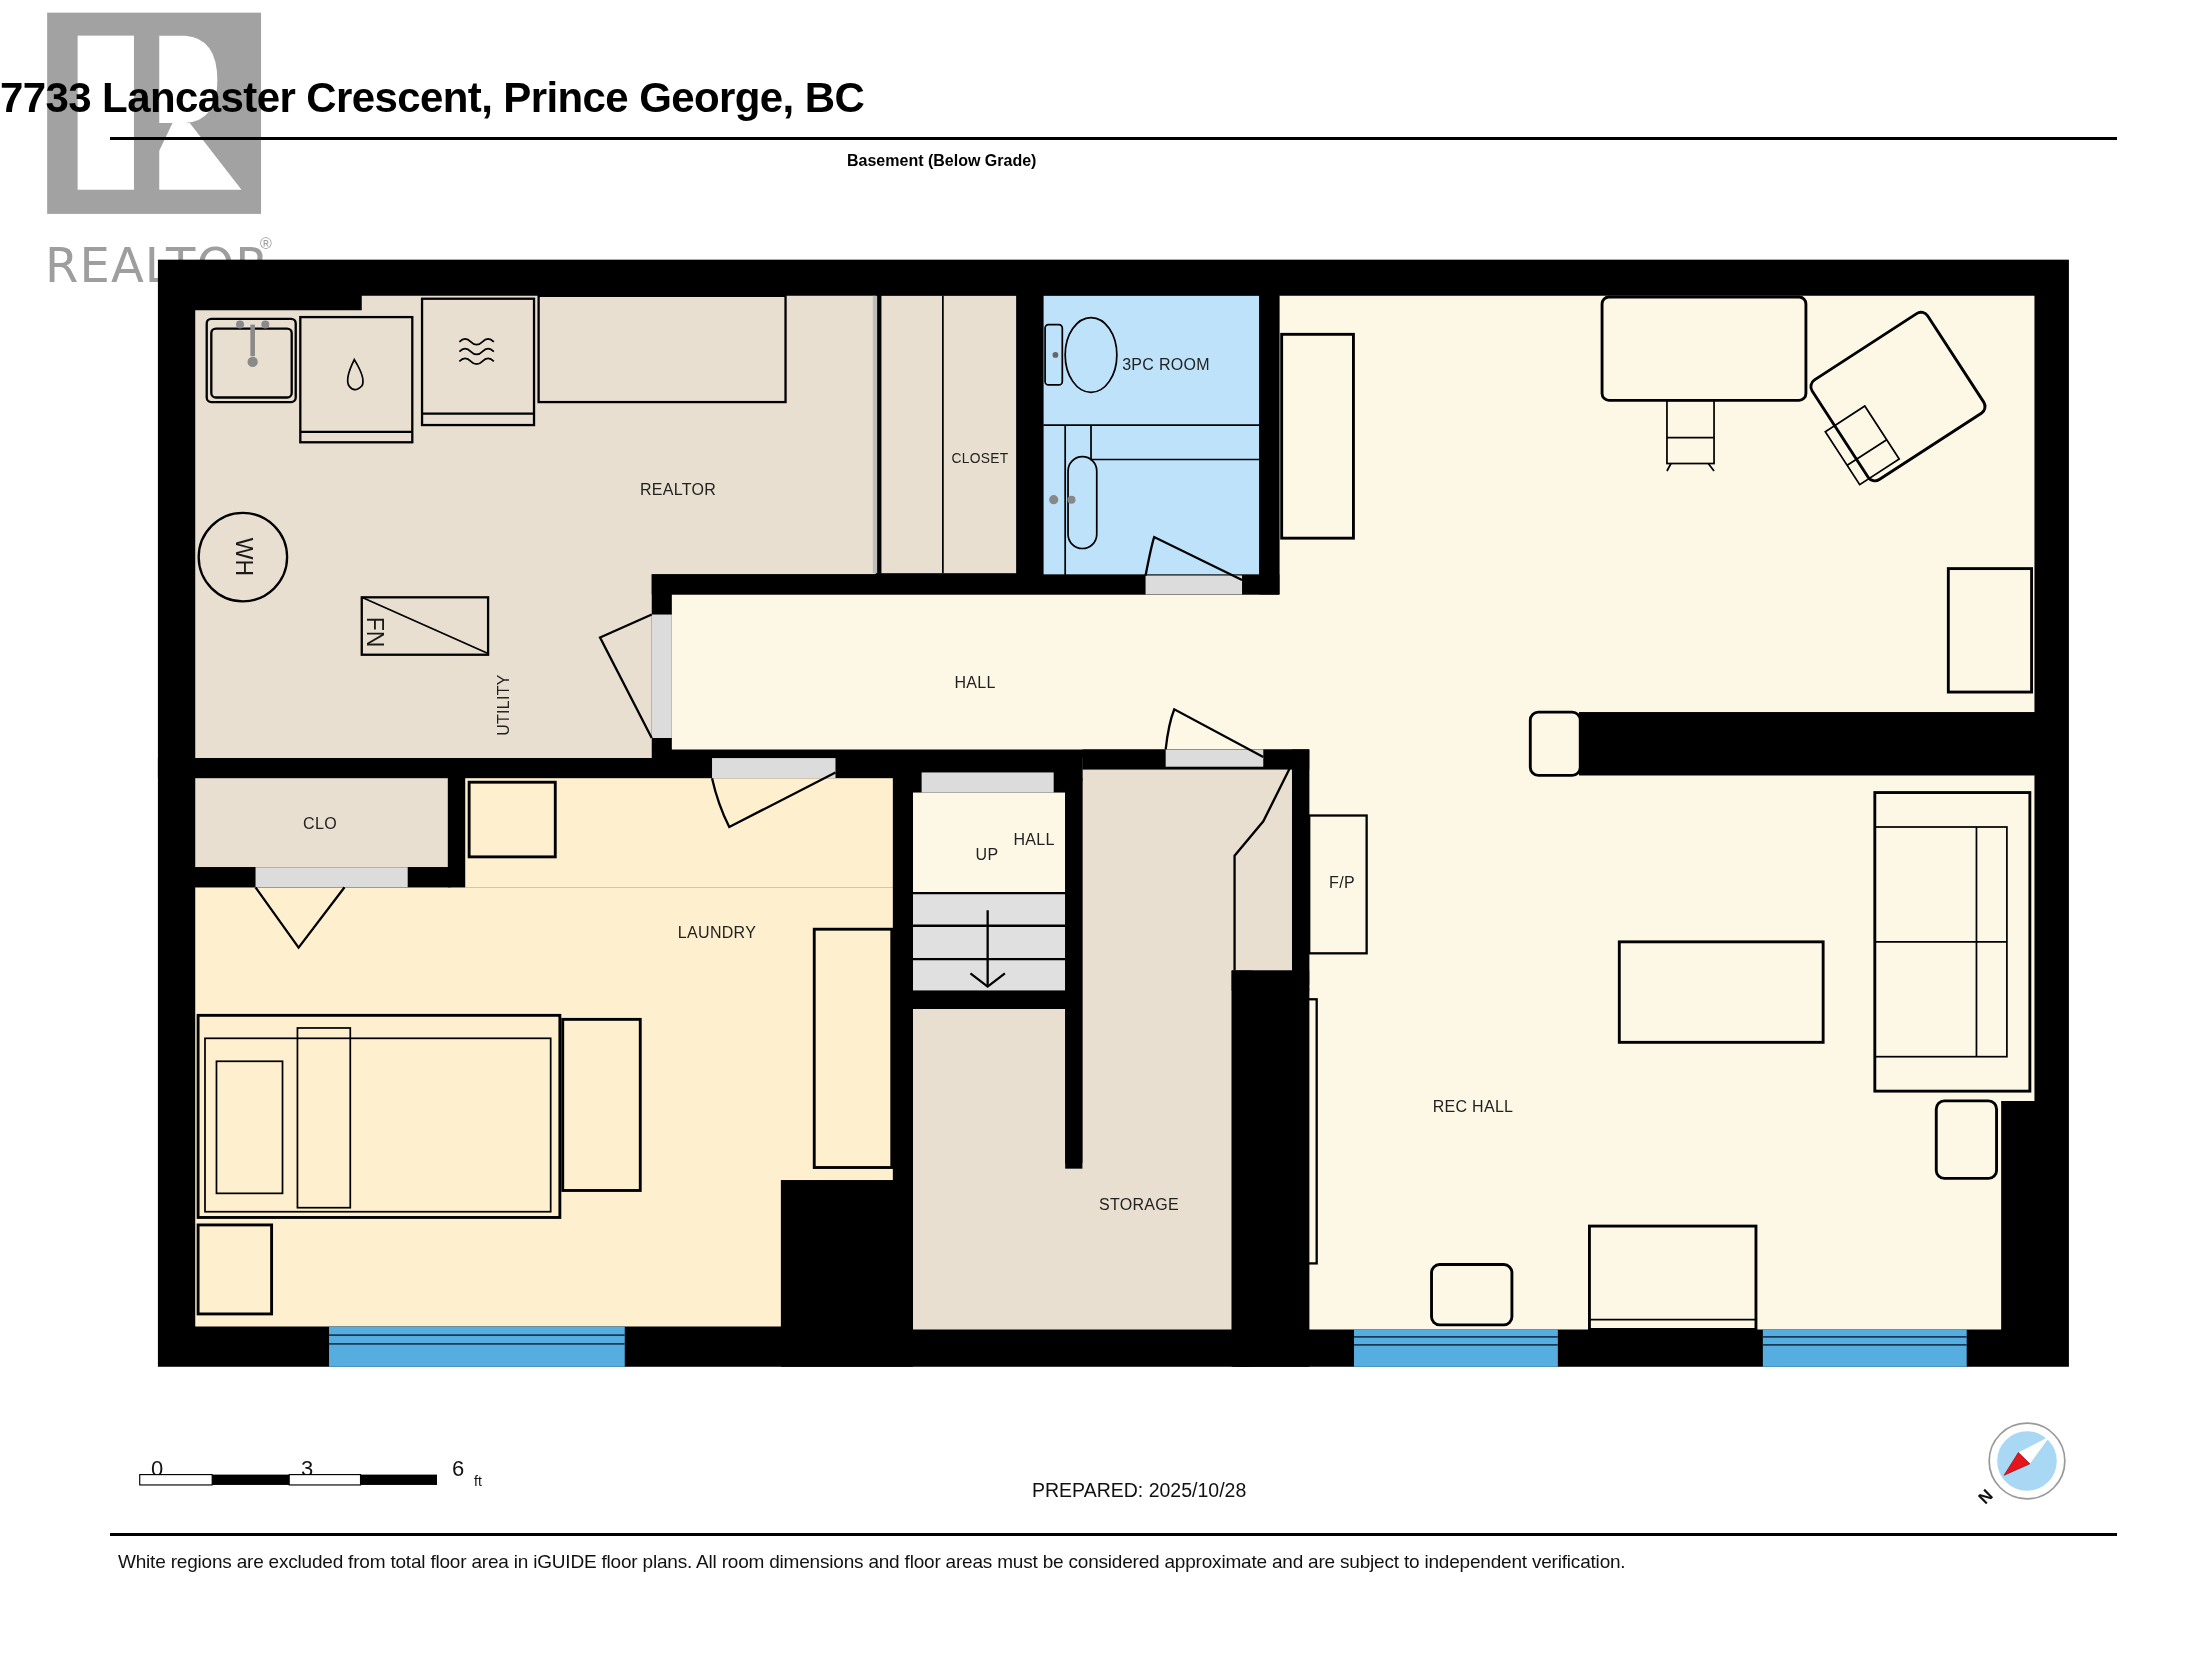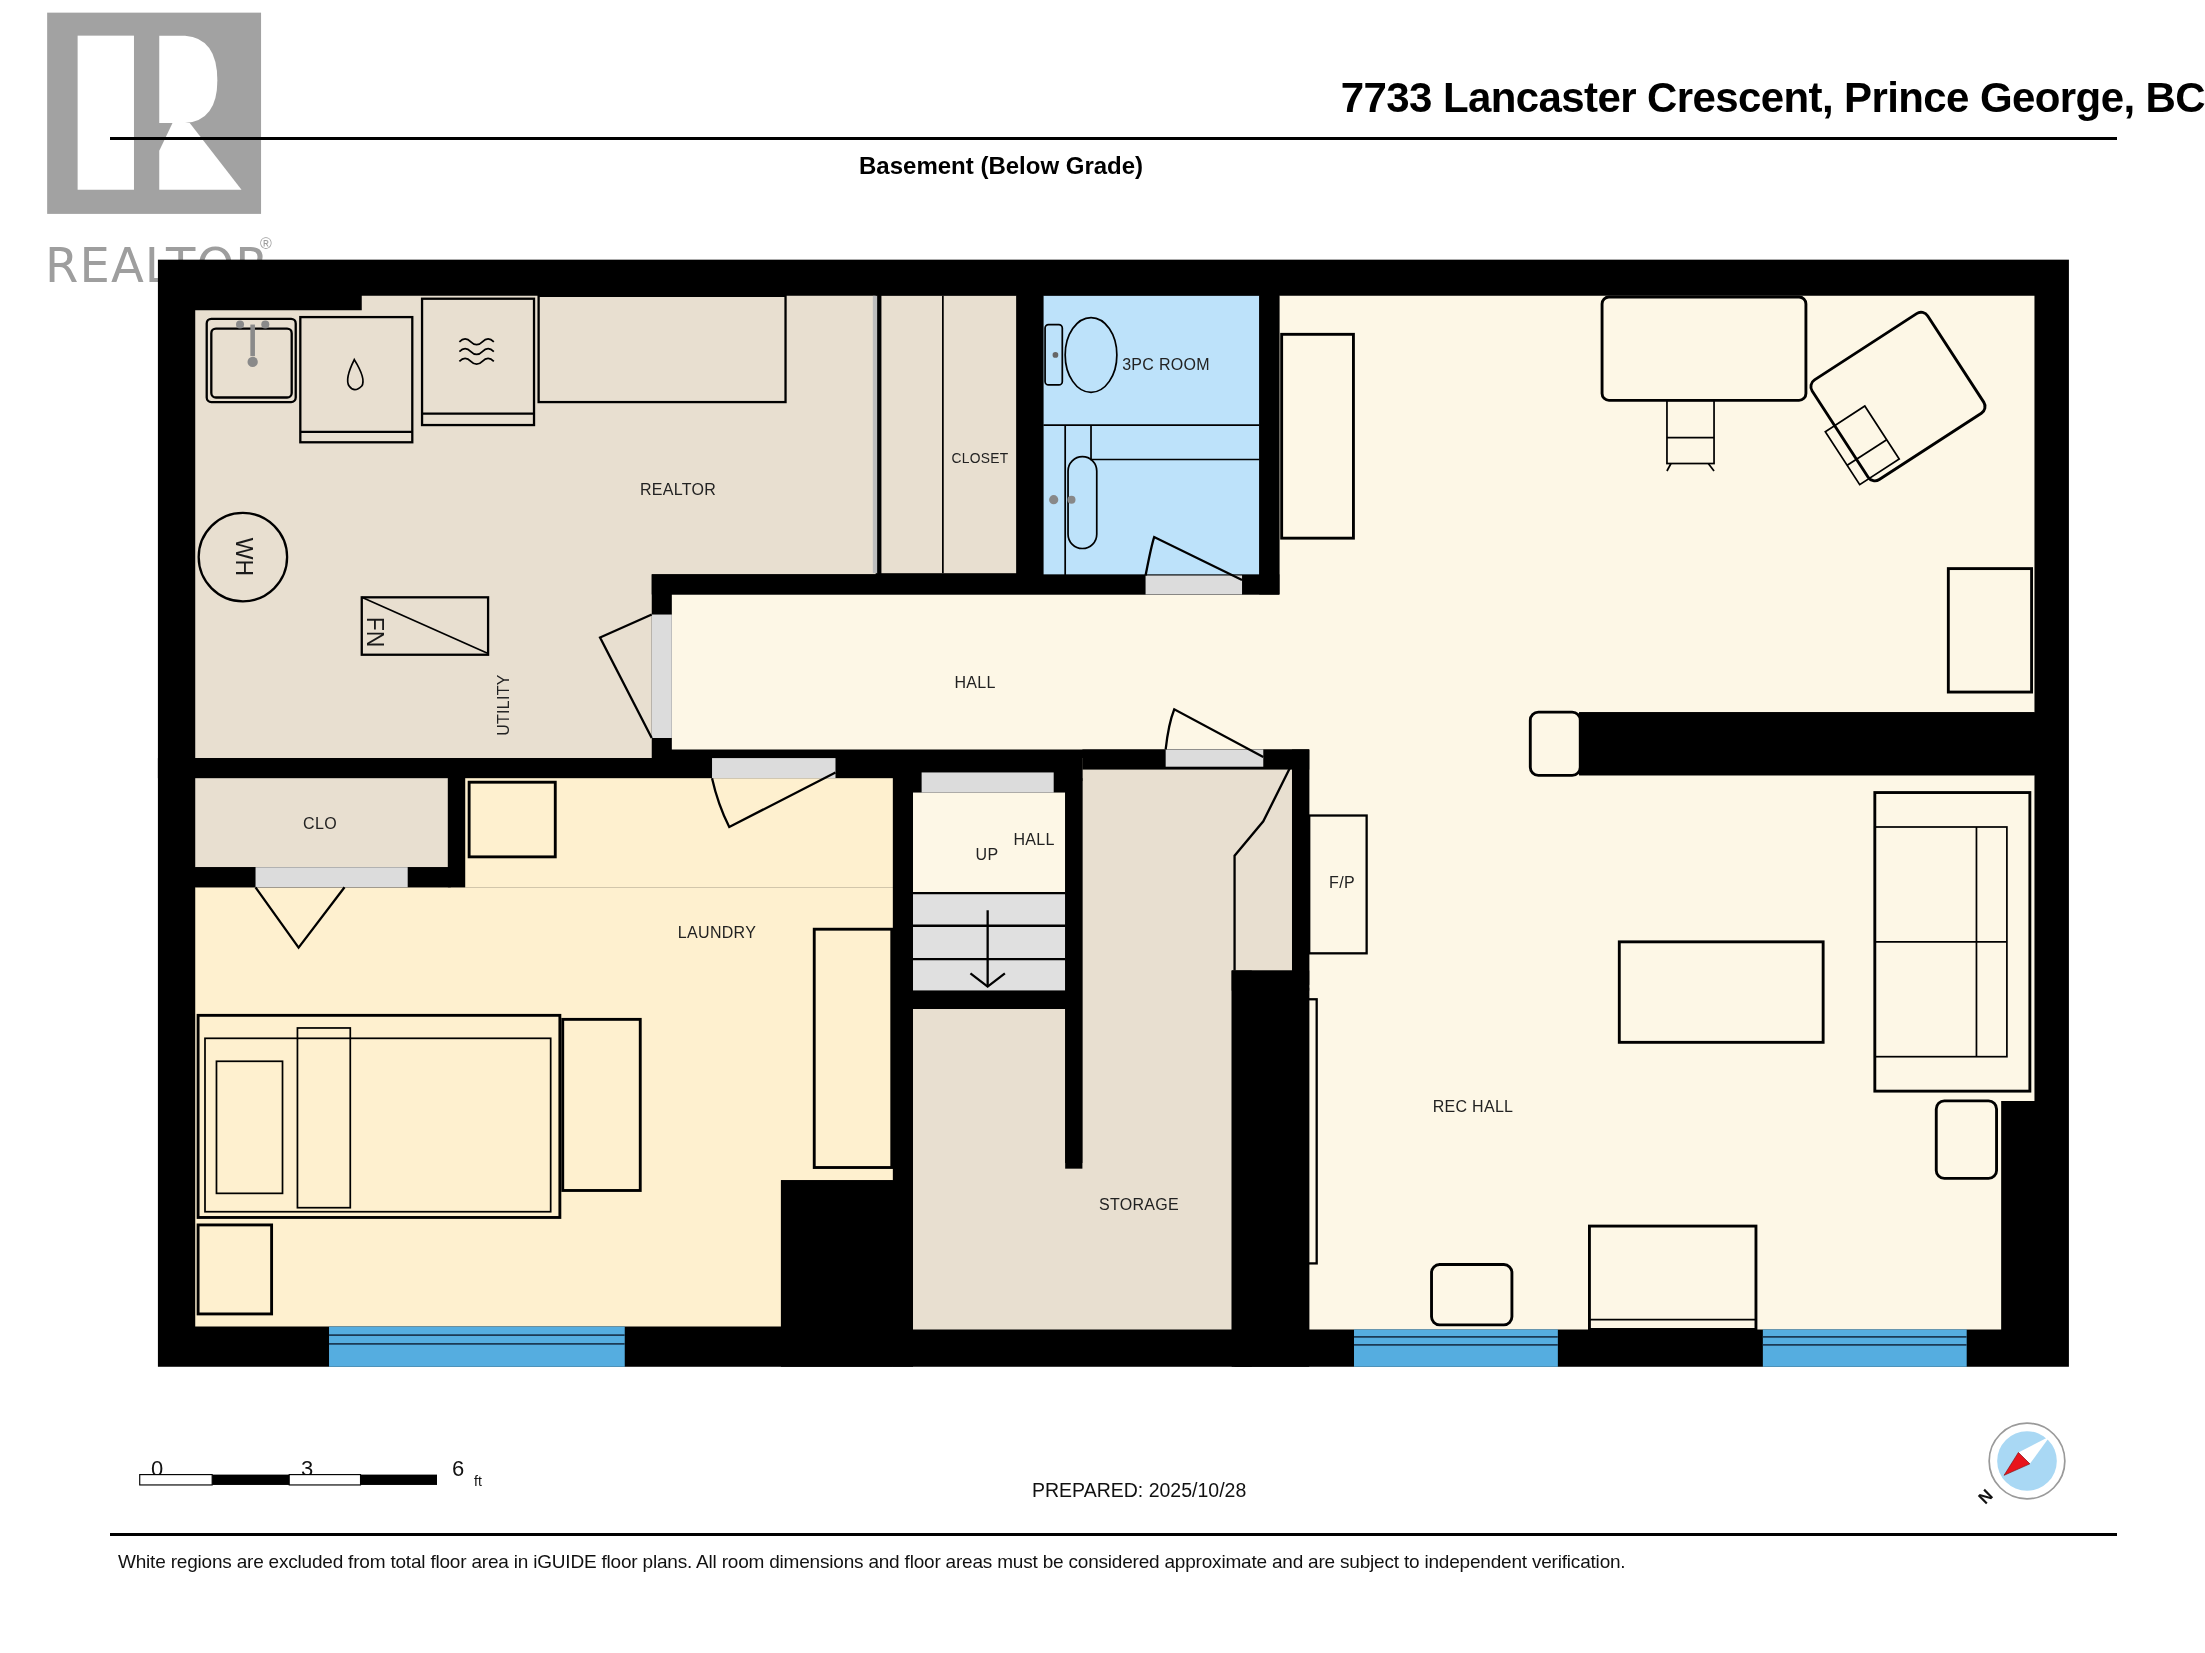--- a/index.html
+++ b/index.html
@@ -1,20 +1,20 @@
 <!DOCTYPE html>
 <html style="font-size:9.2px"><head>
 <meta charset="utf-8">
 <style>
   html, body { margin: 0; padding: 0; background: #ffffff; }
   body { width: 2205px; height: 1654px; position: relative; overflow: hidden; font-family: "Liberation Sans", sans-serif; }
   #stage { position: absolute; left: 0; top: 0; width: 2205px; height: 1654px; }
   .lbl { position: absolute; font-family: "Liberation Sans", sans-serif; color: #1a1a1a; white-space: nowrap; }
-  .title { left: 0; width: 2205px; text-align: right; top: 74px; font-size: 42px; font-weight: bold; color: #000; letter-spacing: -0.6px; }
-  .subtitle { left: 847px; top: 152px; font-size: 24px; font-weight: bold; color: #000; margin-left: 12px; }
+  .title { left: 0; width: 2205px; text-align: left; top: 74px; font-size: 42px; font-weight: bold; color: #000; letter-spacing: -0.6px; }
+  .subtitle { left: 847px; top: 152px; font-size: 16px; font-weight: bold; color: #000; }
   .room { font-size: 16px; color: #222; transform: translate(-50%, -50%); letter-spacing: 0.3px; }
   .room.sm { font-size: 13.8px; margin-top: 20px; }
   .room.rot { transform: translate(-50%, -50%) rotate(-90deg); }
   .prepared { left: 1032px; top: 1479px; font-size: 19.5px; color: #111; }
   .disclaimer { left: 118px; top: 1551px; font-size: 19px; color: #111; letter-spacing: -0.2px; }
   .scale-num { position: absolute; font-size: 22px; color: #111; transform: translateX(-50%); }
   .scale-unit { position: absolute; font-size: 14px; color: #111; text-align: right; }
   .realtor-word { position: absolute; left: 45px; top: 237px; font-size: 48px; color: #9e9e9e; letter-spacing: 1.1px; font-family: "DejaVu Sans", sans-serif; }
   .realtor-reg { position: absolute; left: 260px; top: 235px; font-size: 16px; color: #9e9e9e; }
   .compass-n { position: absolute; left: 1980px; top: 1487px; font-size: 17px; font-weight: bold; transform: rotate(-45deg); color: #111; }

